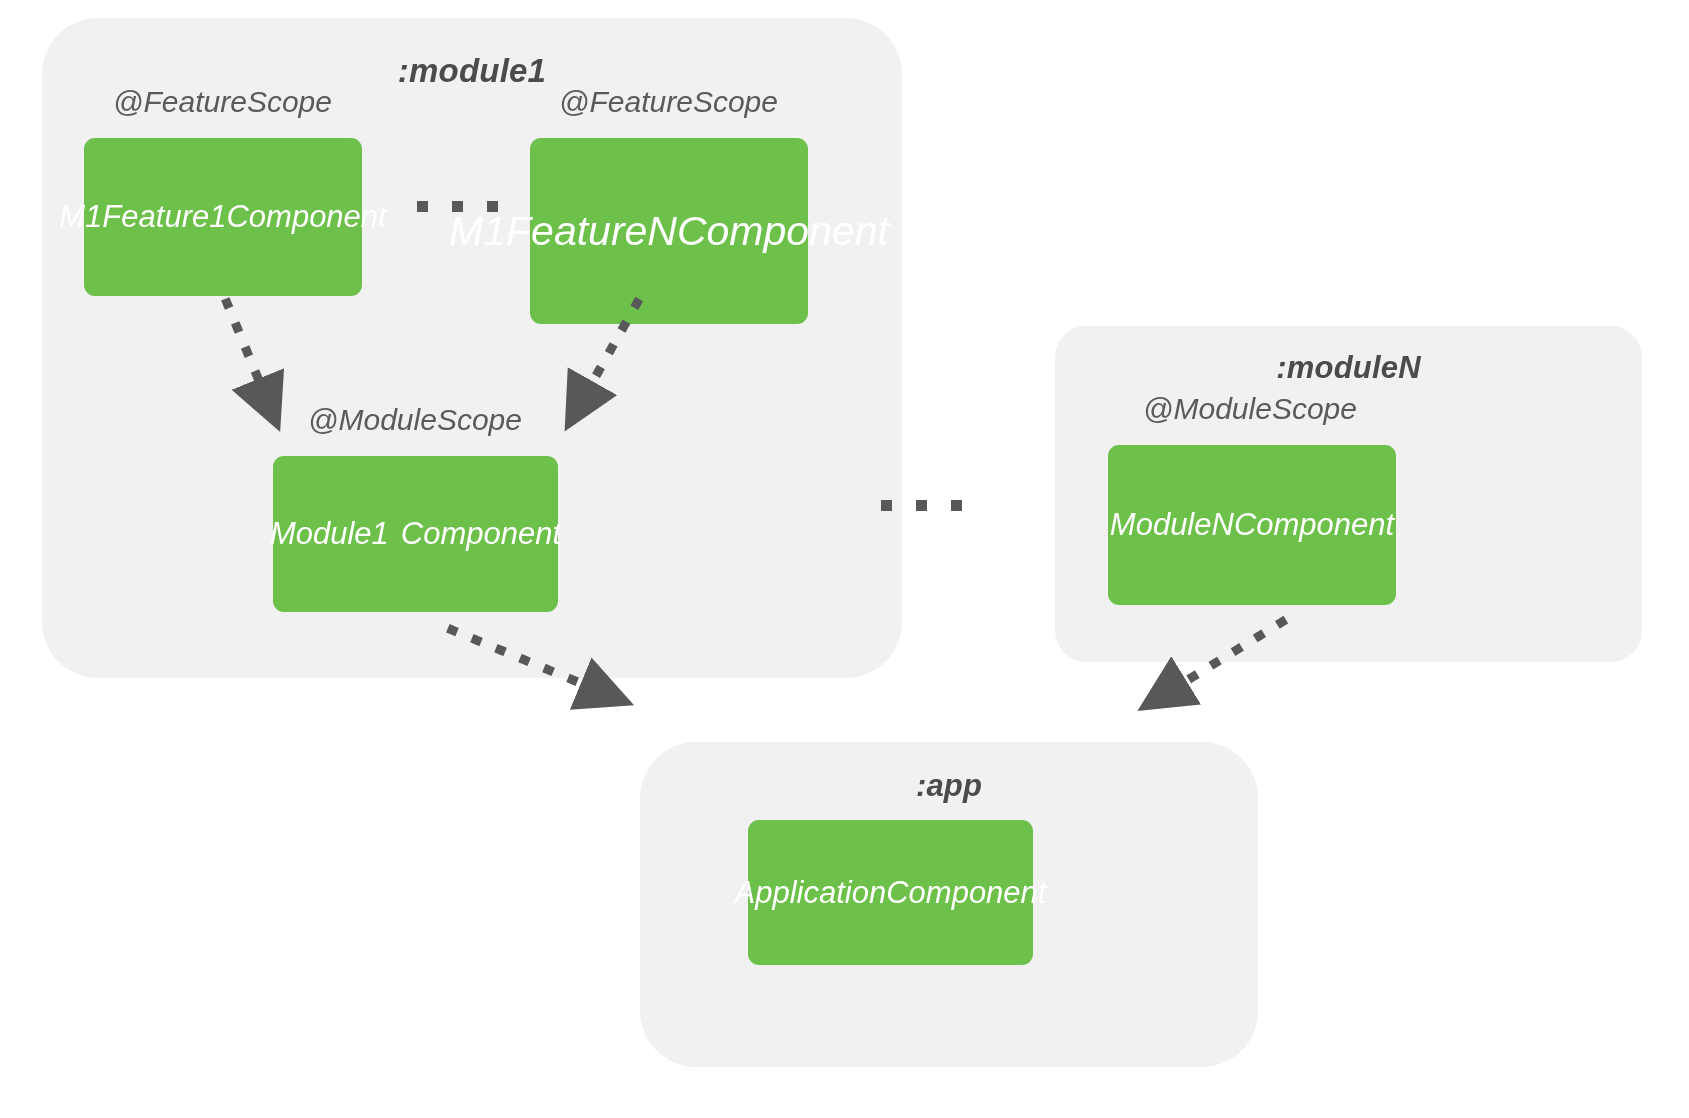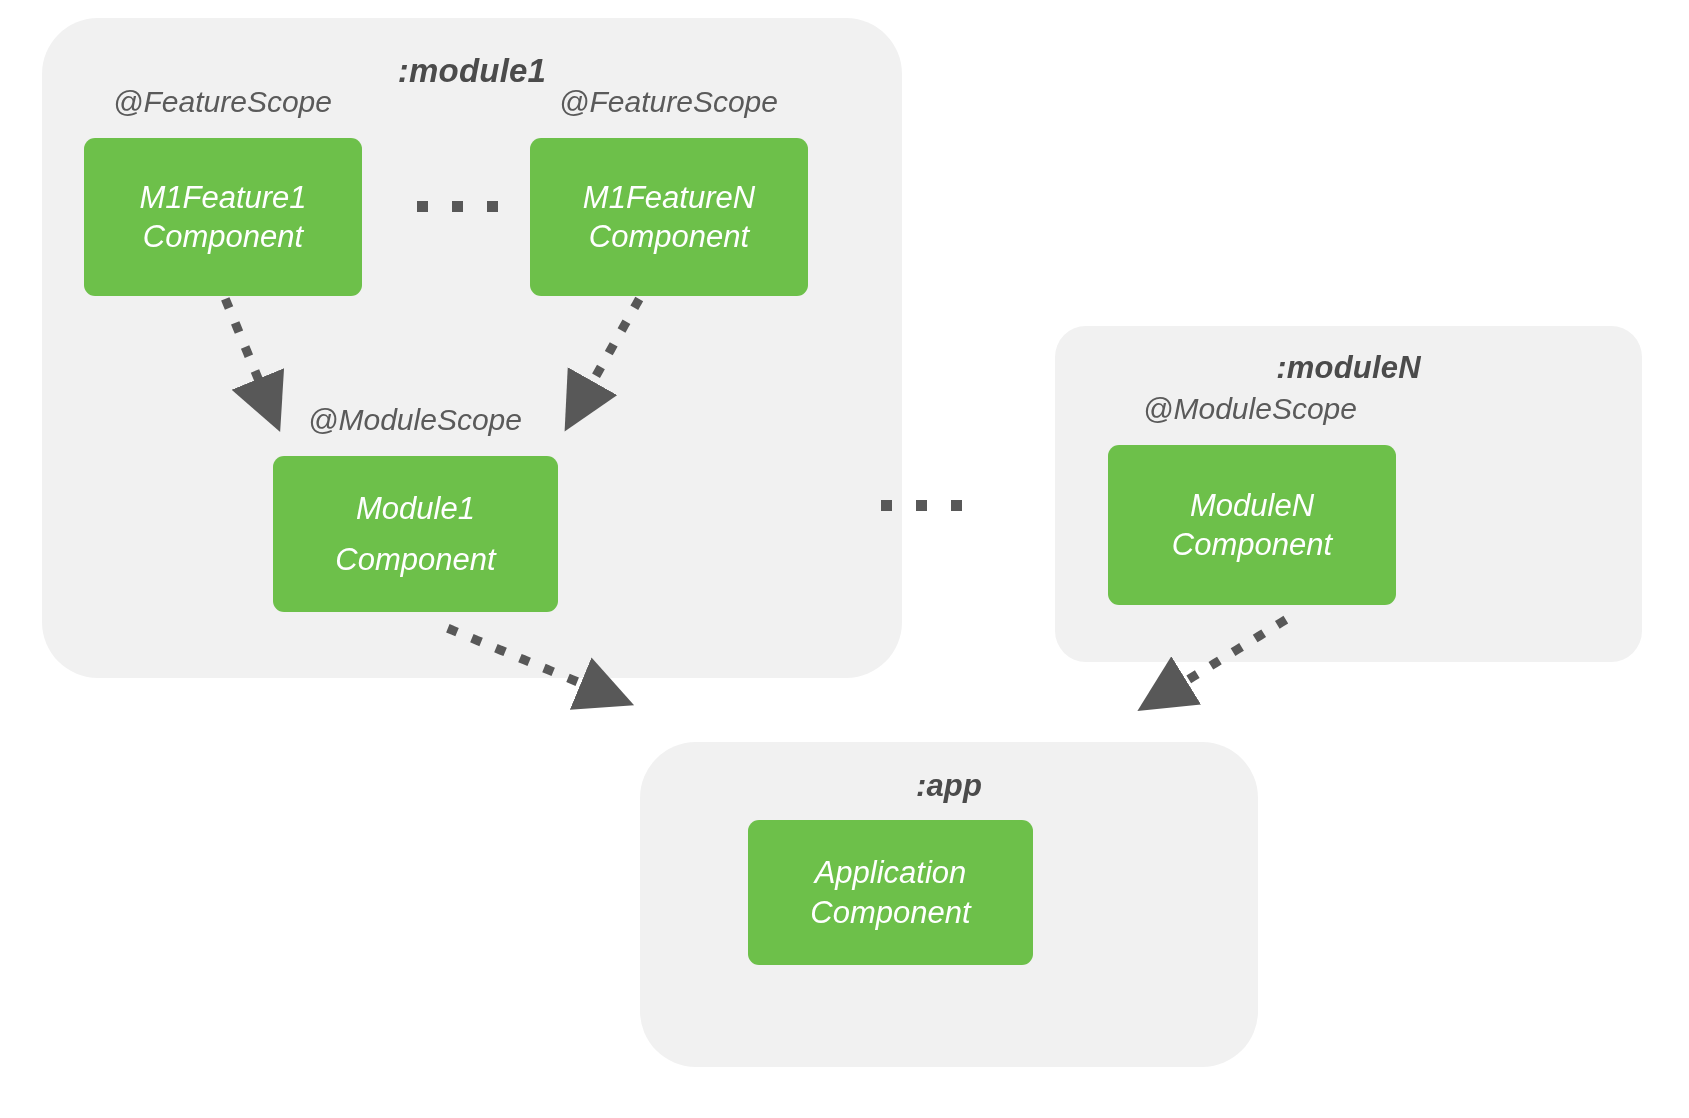--- a/index.html
+++ b/index.html
@@ -48,21 +48,21 @@
     text-align: center;
   }
 
   
   .component {
     position: absolute;
     background: #6dc04a;
     border-radius: 11px;
     color: #ffffff;
     display: flex;
-    flex-direction: column;
+    flex-direction: row;
     align-items: center;
     justify-content: center;
     text-align: center;
     line-height: 1.27;
     box-sizing: border-box;
   }
   .component span { display: block; white-space: nowrap; }
 
   
   .ellipsis {
@@ -99,21 +99,21 @@
 
   <div class="scope-label" style="left:84px; top:85px; width:277px; font-size:30px;">@FeatureScope</div>
 
   <div class="scope-label" style="left:530px; top:85px; width:277px; font-size:30px;">@FeatureScope</div>
 
   <div class="component" style="left:84px; top:138px; width:278px; height:158px; font-size:31px;">
     <span>M1Feature1</span>
     <span>Component</span>
   </div>
 
-  <div class="component" style="left:530px; top:138px; width:278px; height:158px; font-size:31px;">
+  <div class="component" style="left:530px; top:138px; width:278px; height:186px; font-size:41px;">
     <span>M1FeatureN</span>
     <span>Component</span>
   </div>
 
   <div class="ellipsis" style="left:417px; top:201px;" title="...">
     <i></i>
     <i></i>
     <i></i>
   </div>
 

